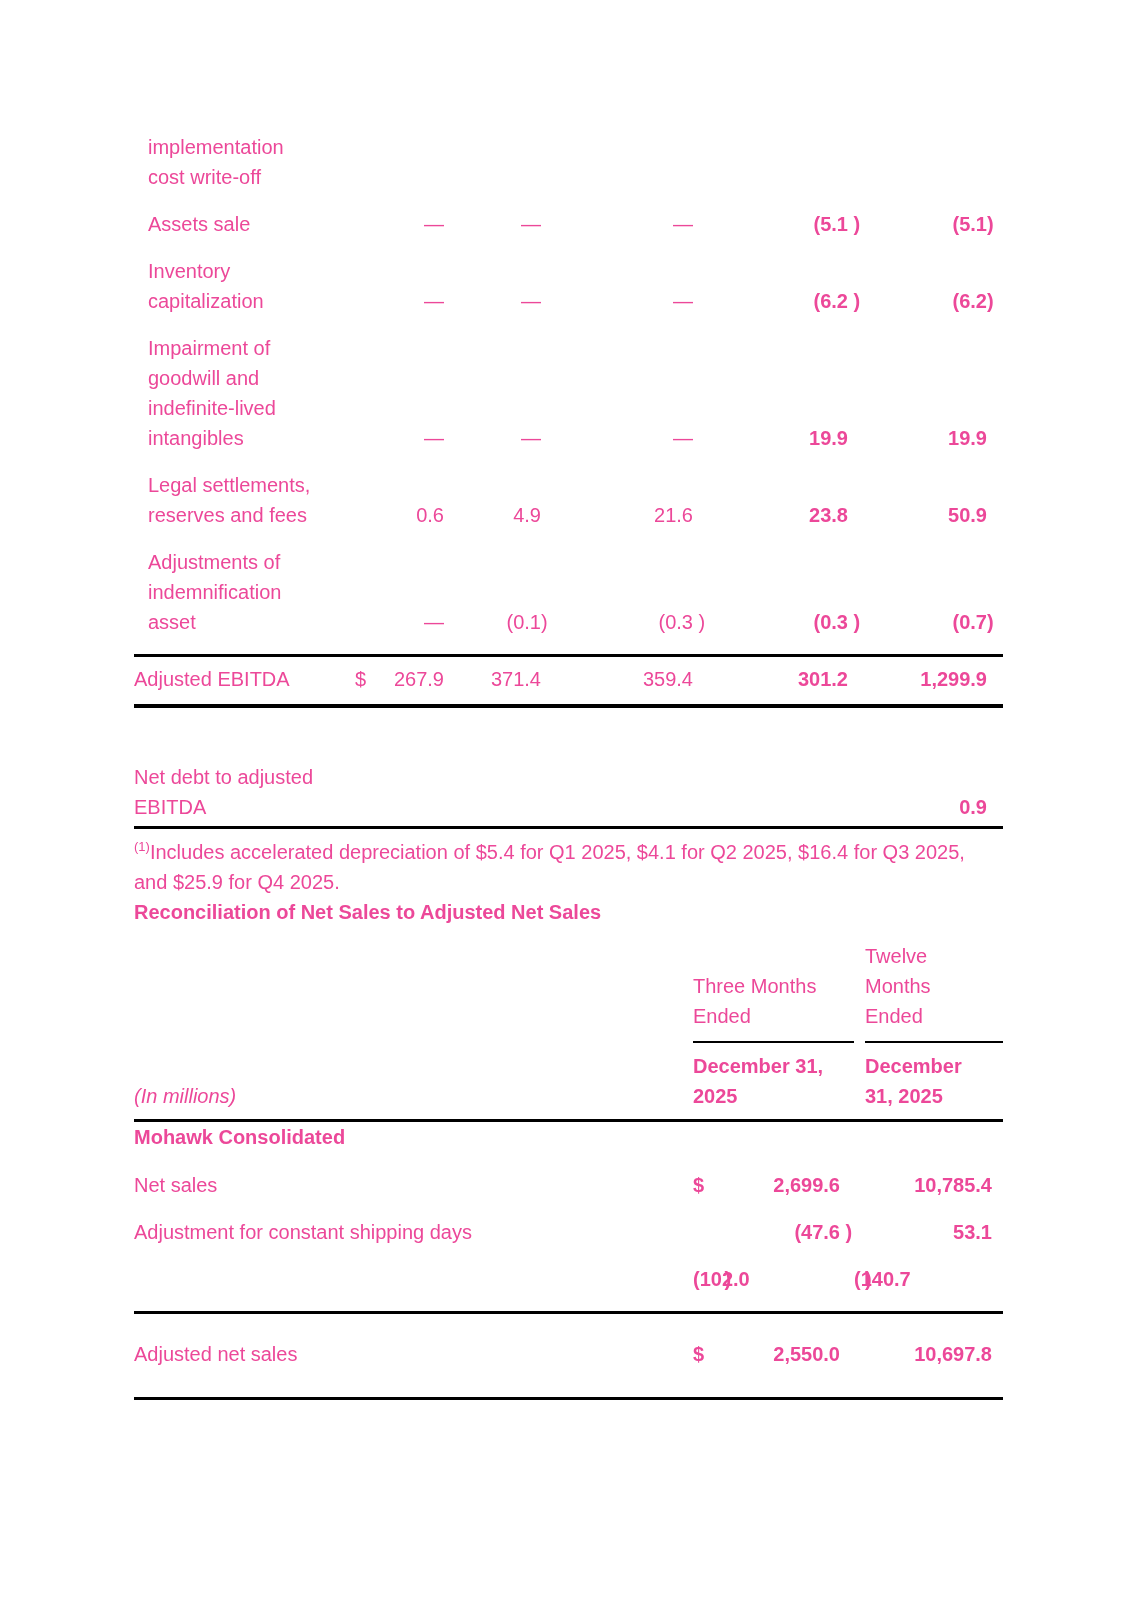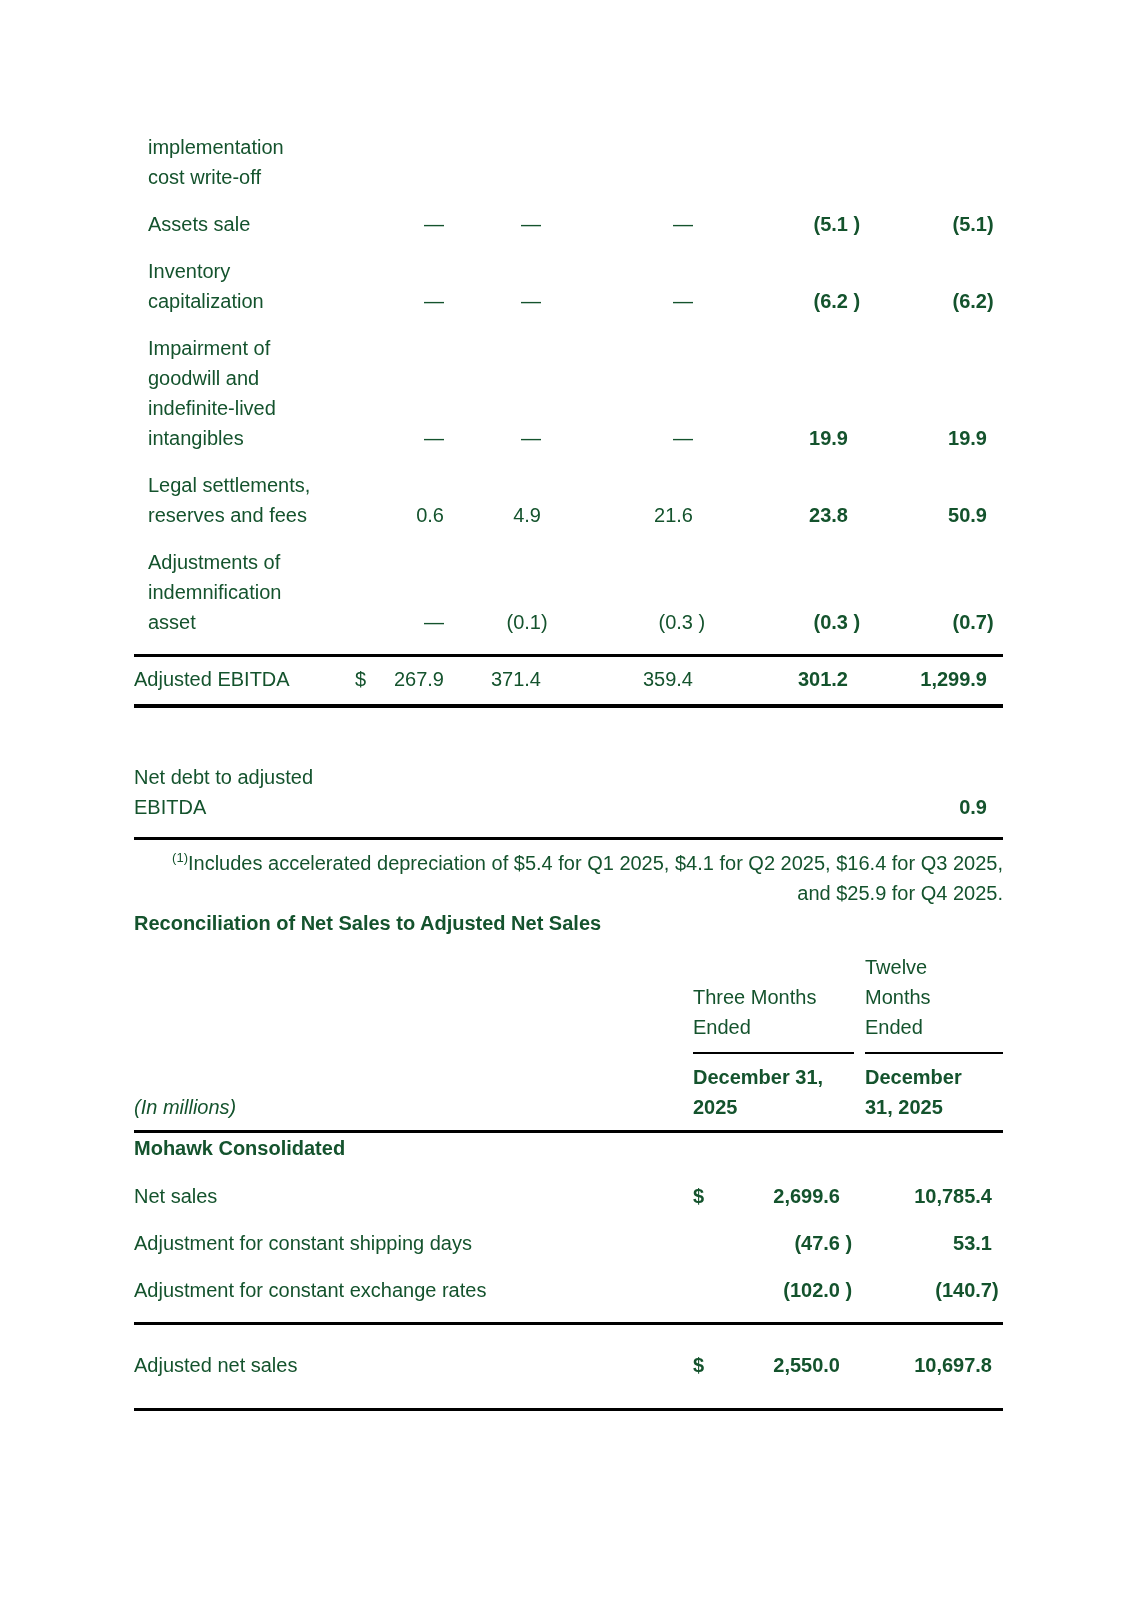--- a/index.html
+++ b/index.html
@@ -4,21 +4,21 @@
 <style>
   html,body{margin:0;padding:0;}
   body{background:#888;}
   .page{
     position:relative;
     width:1142px;height:1614px;
     background:#ffffff;
     margin:0 auto;
     overflow:hidden;
     font-family:"Liberation Sans","DejaVu Sans",sans-serif;
-    font-size:20px;line-height:30px;color:#14532d;
+    font-size:20px;line-height:30px;color:#ec4899;
   }
   .content{padding-top:132px;margin-left:134px;width:869px;}
   .bold{font-weight:bold;}
 
   
   .t1row{
     display:grid;
     grid-template-columns:221px 24px 65px 10px 87px 11px 141px 13px 142px 14px 125px 16px;
     align-items:end;
     margin-bottom:17px;
@@ -33,27 +33,27 @@
     border-top:3px solid #000;
     border-bottom:4px solid #000;
     padding:7px 0 10px 0;
   }
   .total-block .t1row,.total-block .t2row{margin-bottom:0;}
 
   
   .netdebt{
     display:flex;justify-content:space-between;align-items:flex-end;
     margin-top:54px;
-    padding-bottom:15px;
+    padding-bottom:4px;
     border-bottom:3px solid #000;
   }
   .netdebt .nd-value{padding-right:16px;}
 
   
-  .footnote{margin-top:8px;text-align:right;}
+  .footnote{margin-top:8px;}
   .footnote sup{font-size:13px;line-height:0;vertical-align:super;}
   .heading{font-weight:bold;}
 
   
   .t2head{
     display:grid;
     grid-template-columns:559px 161px 11px 138px;
     margin-top:14px;
   }
   .t2head .inmillions{align-self:end;font-style:italic;}
@@ -252,21 +252,20 @@
           <div class="t2row">
             <div class="t2label" style="font-weight: normal;">Adjustment for constant shipping days</div>
             <div class="dollar"></div>
             <div class="v">(47.6</div>
             <div class="p"> )</div>
             <div></div>
             <div class="v">53.1</div>
             <div class="p"></div>
           </div>
           <div class="t2row">
-            <div class="t2label" style="font-weight: normal;">Adjustment for constant exchange rates</div>
             <div class="dollar"></div>
             <div class="v">(102.0</div>
             <div class="p"> )</div>
             <div></div>
             <div class="v">(140.7</div>
             <div class="p">)</div>
           </div>
         </div>
 
       <div class="t2total">

